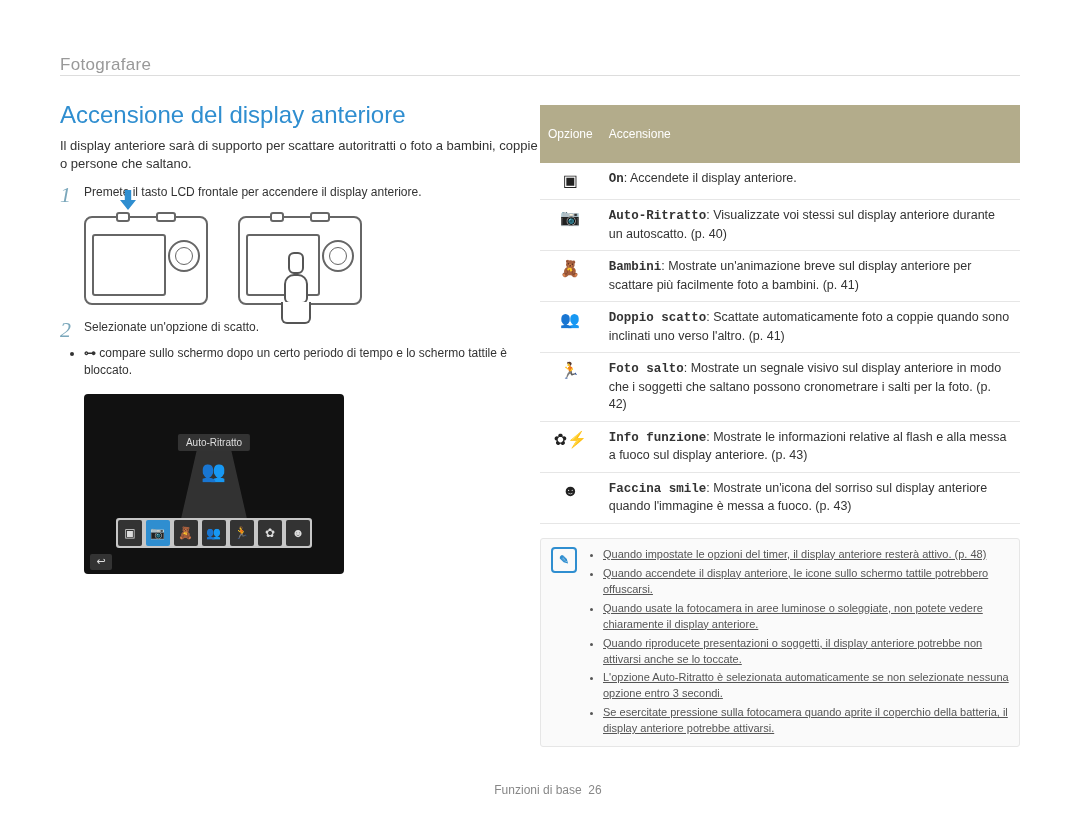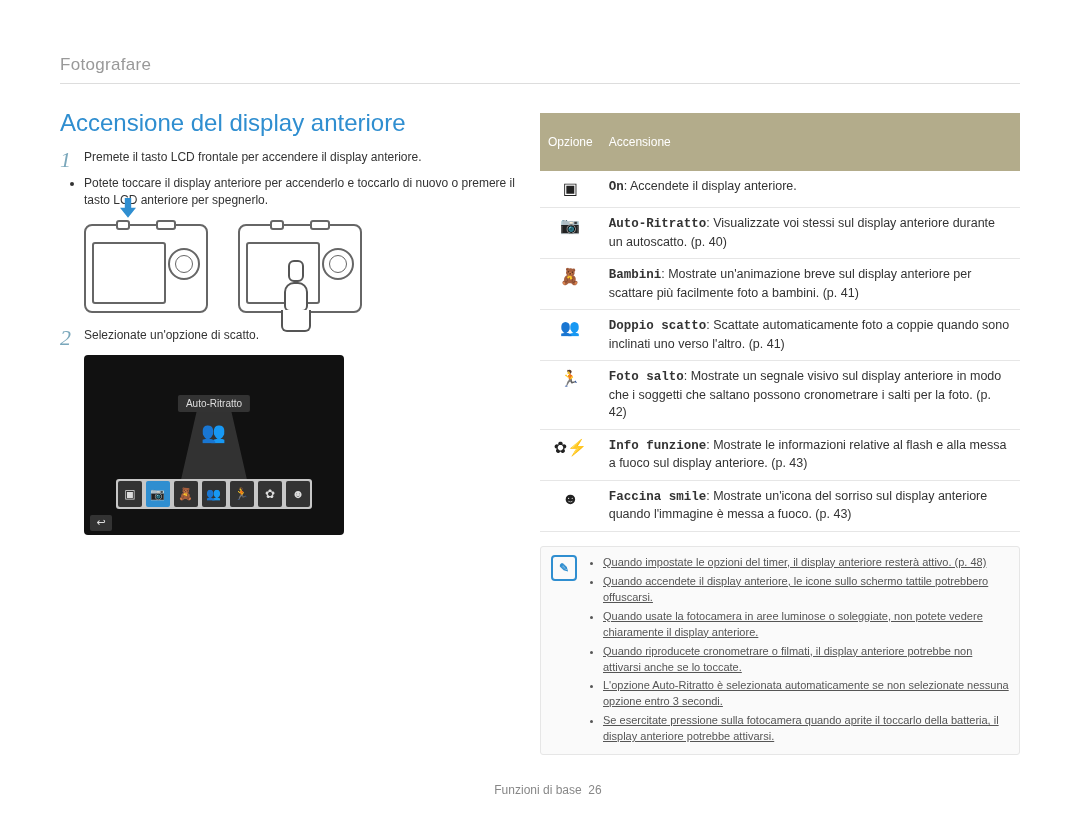--- a/index.html
+++ b/index.html
@@ -13,21 +13,20 @@
     box-sizing: border-box;
     padding: 55px 60px 30px 60px;
     position: relative;
   }
   .breadcrumb {
     color: #999;
     font-size: 17px;
     font-weight: 300;
     letter-spacing: 0.3px;
     border-bottom: 1px solid #ddd;
-    padding-bottom: 8px;
     margin-bottom: 25px;
   }
   .columns {
     display: flex;
   }
   .col {
     flex: 1;
     min-width: 0;
   }
   h1 {
@@ -122,28 +121,26 @@
 </style>
 </head>
 <body>
 
 <div class="breadcrumb">Fotografare</div>
 
 <div class="columns">
 
   <div class="col">
     <h1>Accensione del display anteriore</h1>
+    <p>Il display anteriore sarà di supporto per scattare autoritratti o foto a bambini, coppie o persone che saltano.</p>
 
     <div class="step-row">
       <div class="step-num">1</div>
       <div class="step-text">Premete il tasto LCD frontale per accendere il display anteriore.</div>
     </div>
-    <ul class="bullets">
-      <li>Potete toccare il display anteriore per accenderlo e toccarlo di nuovo o premere il tasto LCD anteriore per spegnerlo.</li>
-    </ul>
 
     <div class="camera-illus">
       <div class="camera">
         <div class="arrow-down"></div>
         <div class="top-btn"></div>
         <div class="top-btn2"></div>
         <div class="screen"></div>
         <div class="lens"></div>
       </div>
       <div class="camera">
@@ -156,20 +153,26 @@
             <div class="fist"></div>
             <div class="wrist"></div>
         </div>
       </div>
     </div>
 
     <div class="step-row">
       <div class="step-num">2</div>
       <div class="step-text">Selezionate un'opzione di scatto.</div>
     </div>
+    <ul class="bullets">
+      <li>
+        <span class="key-icon">⊶</span>
+        <span>compare sullo schermo dopo un certo periodo di tempo e lo schermo tattile è bloccato.</span>
+      </li>
+    </ul>
 
     <div class="cam-ui">
       <div class="silhouette"></div>
       <div class="ui-label">Auto-Ritratto</div>
       <div class="ui-big-icon">👥</div>
       <div class="option-strip">
         <div class="cell">▣</div>
         <div class="cell sel">📷</div>
         <div class="cell">🧸</div>
         <div class="cell">👥</div>
@@ -218,23 +221,23 @@
       </tr>
     </tbody>
       </table>
 
     <div class="note-box">
       <div class="note-icon">✎</div>
       <ul>
         <li>Quando impostate le opzioni del timer, il display anteriore resterà attivo. (p. 48)</li>
         <li>Quando accendete il display anteriore, le icone sullo schermo tattile potrebbero offuscarsi.</li>
         <li>Quando usate la fotocamera in aree luminose o soleggiate, non potete vedere chiaramente il display anteriore.</li>
-        <li>Quando riproducete cronometrare o filmati, il display anteriore potrebbe non attivarsi anche se lo toccate.</li>
+        <li>Quando riproducete presentazioni o soggetti, il display anteriore potrebbe non attivarsi anche se lo toccate.</li>
         <li>L'opzione Auto-Ritratto è selezionata automaticamente se non selezionate nessuna opzione entro 3 secondi.</li>
-        <li>Se esercitate pressione sulla fotocamera quando aprite il toccarlo della batteria, il display anteriore potrebbe attivarsi.</li>
+        <li>Se esercitate pressione sulla fotocamera quando aprite il coperchio della batteria, il display anteriore potrebbe attivarsi.</li>
       </ul>
     </div>
   </div>
 </div>
 
 <div class="footer">
   <span>Funzioni di base</span>
   &nbsp;<span>26</span>
 </div>
 

